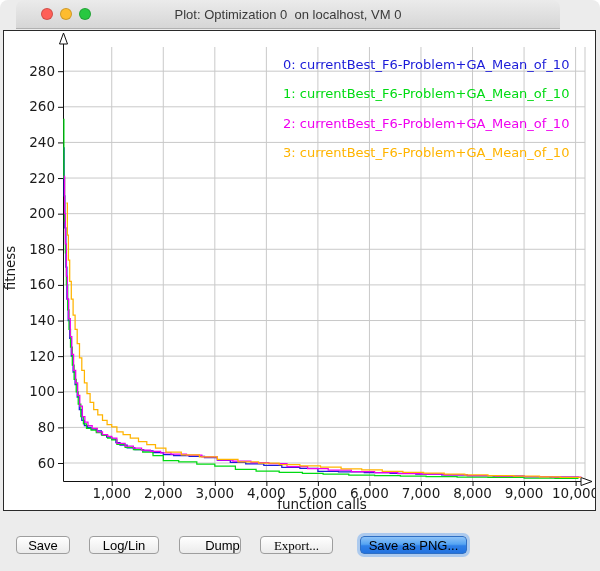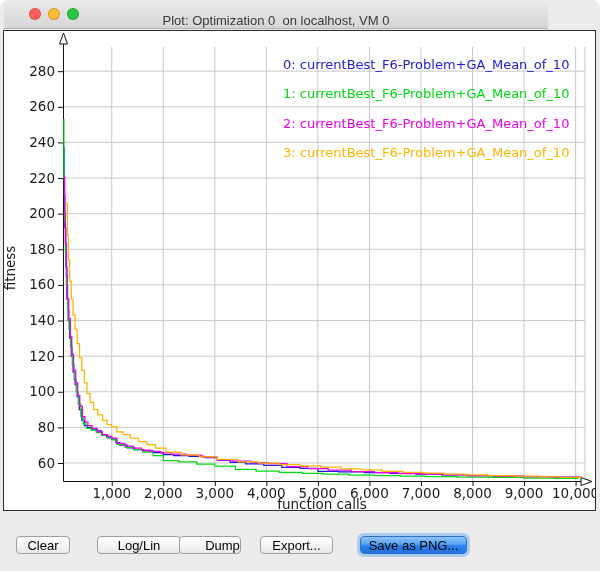--- a/index.html
+++ b/index.html
@@ -1,20 +1,20 @@
 <!DOCTYPE html>
 <html><head>
 <meta charset="utf-8">
 <style>
   html,body{margin:0;padding:0;background:#fff;}
   body{width:600px;height:571px;overflow:hidden;font-family:"Liberation Sans",sans-serif;}
   .window{position:relative;width:600px;height:571px;background:#ececec;border-radius:8px 8px 0 0;overflow:hidden;}
-  .titlebar{position:absolute;left:4px;top:0;width:544px;height:28px;
+  .titlebar{position:absolute;left:16px;top:0;width:544px;height:28px;
     background:linear-gradient(#ebebeb,#d6d6d6);border-bottom:1px solid #b1b1b1;
-    display:flex;align-items:flex-end;justify-content:center;border-radius:8px 8px 0 0;}
+    display:flex;align-items:center;justify-content:center;border-radius:8px 8px 0 0;}
   .title{font-size:13px;color:#3a3a3a;white-space:pre;}
   .traffic{position:absolute;left:25px;top:8px;display:flex;gap:7px;}
   .tl{width:12px;height:12px;border-radius:50%;border:1px solid rgba(0,0,0,.18);box-sizing:border-box;padding:0;}
   .plot-panel{position:absolute;left:3px;top:30px;width:593px;height:481px;background:#ffffff;
     border:1px solid #2a2a2a;box-sizing:border-box;}
   .plot-panel svg{display:block;}
   .btn{position:absolute;top:536px;height:18px;box-sizing:border-box;border:1px solid #9e9e9e;border-radius:4px;
     background:linear-gradient(#ffffff,#ebebeb);font-family:"Liberation Sans",sans-serif;font-size:13px;color:#000;
     line-height:15px;text-align:center;padding:0;}
   .btn.primary{background:linear-gradient(#8fc3f7 0%,#55a4f2 45%,#2f80e8 55%,#2272df 100%);
@@ -123,19 +123,19 @@
           <text x="279" y="96.6" fill="#ef00ef">2: currentBest_F6-Problem+GA_Mean_of_10</text>
           <text x="279" y="125.9" fill="#ffb400">3: currentBest_F6-Problem+GA_Mean_of_10</text>
         </g>
         <path d="M59.3,116.8L60.1,116.8L60.1,164.9L60.8,164.9L60.8,196.9L61.9,196.9L61.9,236.1L62.9,236.1L62.9,268.1L64.2,268.1L64.2,289.5L65.7,289.5L65.7,307.3L67.3,307.3L67.3,325.1L69.1,325.1L69.1,341.2L71.1,341.2L71.1,353.6L73.2,353.6L73.2,366.1L75.3,366.1L75.3,378.6L77.8,378.6L77.8,389.3L80.4,389.3L80.4,394.6L83.5,394.6L83.5,396.4L87.1,396.4L87.1,398.2L92.3,398.2L92.3,399.9L97.4,399.9L97.4,403.5L102.6,403.5L102.6,406.2L107.7,406.2L107.7,408.0L111.9,408.0L111.9,411.5L116.0,411.5L116.0,414.2L123.2,414.2L123.2,416.9L130.9,416.9L130.9,418.6L139.7,418.6L139.7,419.9L149.0,419.9L149.0,421.7L159.3,421.7L159.3,423.5L169.6,423.5L169.6,424.5L185.1,424.5L185.1,425.4L200.5,425.4L200.5,426.7L213.4,426.7L213.4,429.3L226.3,429.3L226.3,431.3L241.7,431.3L241.7,432.9L259.8,432.9L259.8,434.3L277.8,434.3L277.8,436.3L295.9,436.3L295.9,437.3L313.9,437.3L313.9,440.4L334.5,440.4L334.5,440.9L360.3,440.9L360.3,441.6L386.1,441.6L386.1,442.3L411.8,442.3L411.8,443.0L437.6,443.0L437.6,443.8L463.4,443.8L463.4,444.5L489.1,444.5L489.1,445.2L520.1,445.2L520.1,445.7L545.8,445.7L545.8,446.2L574.2,446.2L574.2,446.8" fill="none" stroke="#1b1bd8" stroke-width="1.25"></path>
         <path d="M59.3,88.3L59.9,88.3L59.9,147.0L60.6,147.0L60.6,189.8L61.4,189.8L61.4,221.8L62.4,221.8L62.4,253.9L63.7,253.9L63.7,278.8L65.0,278.8L65.0,298.4L66.5,298.4L66.5,316.2L68.3,316.2L68.3,334.0L70.1,334.0L70.1,348.3L72.2,348.3L72.2,360.8L74.2,360.8L74.2,373.2L76.8,373.2L76.8,385.7L79.4,385.7L79.4,392.8L82.5,392.8L82.5,397.3L87.1,397.3L87.1,399.1L92.3,399.1L92.3,401.7L97.9,401.7L97.9,404.4L103.6,404.4L103.6,407.1L107.7,407.1L107.7,408.8L112.9,408.8L112.9,413.3L121.1,413.3L121.1,416.3L129.4,416.3L129.4,418.6L138.7,418.6L138.7,421.0L149.0,421.0L149.0,424.5L159.3,424.5L159.3,429.7L174.7,429.7L174.7,430.8L192.8,430.8L192.8,433.1L210.8,433.1L210.8,435.2L231.4,435.2L231.4,438.4L252.1,438.4L252.1,440.2L275.2,440.2L275.2,441.4L298.4,441.4L298.4,442.3L319.1,442.3L319.1,443.0L344.8,443.0L344.8,444.1L370.6,444.1L370.6,444.6L396.4,444.6L396.4,445.2L422.1,445.2L422.1,445.7L453.1,445.7L453.1,446.1L484.0,446.1L484.0,446.4L520.1,446.4L520.1,447.0L551.0,447.0L551.0,447.3L574.2,447.3L574.2,447.5" fill="none" stroke="#00da12" stroke-width="1.25"></path>
         <path d="M59.8,145.3L60.6,145.3L60.6,182.7L61.4,182.7L61.4,212.9L62.4,212.9L62.4,245.0L63.4,245.0L63.4,268.1L64.7,268.1L64.7,287.7L66.3,287.7L66.3,305.5L67.8,305.5L67.8,323.4L69.6,323.4L69.6,339.4L71.7,339.4L71.7,351.9L73.7,351.9L73.7,364.3L75.8,364.3L75.8,375.0L78.4,375.0L78.4,385.7L80.9,385.7L80.9,391.0L84.0,391.0L84.0,394.6L88.2,394.6L88.2,397.3L93.3,397.3L93.3,400.8L98.5,400.8L98.5,403.5L103.6,403.5L103.6,405.3L107.7,405.3L107.7,407.1L112.9,407.1L112.9,412.4L121.1,412.4L121.1,415.1L129.4,415.1L129.4,417.2L137.6,417.2L137.6,419.0L146.4,419.0L146.4,420.4L156.7,420.4L156.7,421.8L167.0,421.8L167.0,423.1L182.5,423.1L182.5,424.0L197.9,424.0L197.9,425.9L213.4,425.9L213.4,429.2L228.9,429.2L228.9,430.2L246.9,430.2L246.9,431.6L264.9,431.6L264.9,432.5L283.0,432.5L283.0,435.6L303.6,435.6L303.6,437.7L324.2,437.7L324.2,439.1L347.4,439.1L347.4,440.5L370.6,440.5L370.6,441.6L393.8,441.6L393.8,442.5L417.0,442.5L417.0,443.2L440.2,443.2L440.2,443.9L463.4,443.9L463.4,444.5L491.7,444.5L491.7,445.0L520.1,445.0L520.1,445.5L548.4,445.5L548.4,446.1L576.8,446.1L576.8,446.4" fill="none" stroke="#ef00ef" stroke-width="1.25"></path>
         <path d="M62.4,172.0L63.4,172.0L63.4,204.0L64.4,204.0L64.4,229.0L65.7,229.0L65.7,250.3L67.3,250.3L67.3,268.1L69.1,268.1L69.1,284.2L71.1,284.2L71.1,298.4L73.2,298.4L73.2,312.7L75.5,312.7L75.5,326.9L77.8,326.9L77.8,339.4L80.4,339.4L80.4,351.9L83.0,351.9L83.0,362.5L86.1,362.5L86.1,371.4L89.7,371.4L89.7,378.6L93.8,378.6L93.8,383.9L98.5,383.9L98.5,389.3L103.1,389.3L103.1,393.7L107.7,393.7L107.7,395.8L112.9,395.8L112.9,400.8L119.1,400.8L119.1,403.5L126.3,403.5L126.3,407.1L134.5,407.1L134.5,410.6L142.8,410.6L142.8,413.7L151.5,413.7L151.5,417.2L161.9,417.2L161.9,421.0L177.3,421.0L177.3,423.8L195.4,423.8L195.4,425.9L213.4,425.9L213.4,428.4L234.0,428.4L234.0,430.8L254.6,430.8L254.6,432.2L275.2,432.2L275.2,433.6L295.9,433.6L295.9,434.8L316.5,434.8L316.5,436.1L337.1,436.1L337.1,437.9L357.7,437.9L357.7,438.9L378.3,438.9L378.3,440.4L398.9,440.4L398.9,441.4L419.6,441.4L419.6,442.2L440.2,442.2L440.2,443.0L460.8,443.0L460.8,443.8L484.0,443.8L484.0,444.5L509.8,444.5L509.8,445.2L535.5,445.2L535.5,445.9L556.1,445.9L556.1,446.4L576.8,446.4L576.8,446.6" fill="none" stroke="#ffb400" stroke-width="1.25"></path>
       </svg>
   </div>
 
-  <button class="btn" style="left:16px;width:54px;">Clear</button>
-  <button class="btn" style="left:97px;width:84px;">Log/Lin</button>
+  <button class="btn" style="left:16px;width:54px;">Save</button>
+  <button class="btn" style="left:89px;width:70px;">Log/Lin</button>
   <button class="btn" style="left:179px;width:62px;padding-left:25px;">Dump</button>
-  <button class="btn" style="left:260px;width:73px;">Export...</button>
+  <button class="btn" style="left:260px;width:73px;font-family:Liberation Serif, serif;">Export...</button>
   <button class="btn primary" style="left:352px;width:107px;margin-left:8px;">Save as PNG...</button>
 
 </div>
 
 </body></html>

